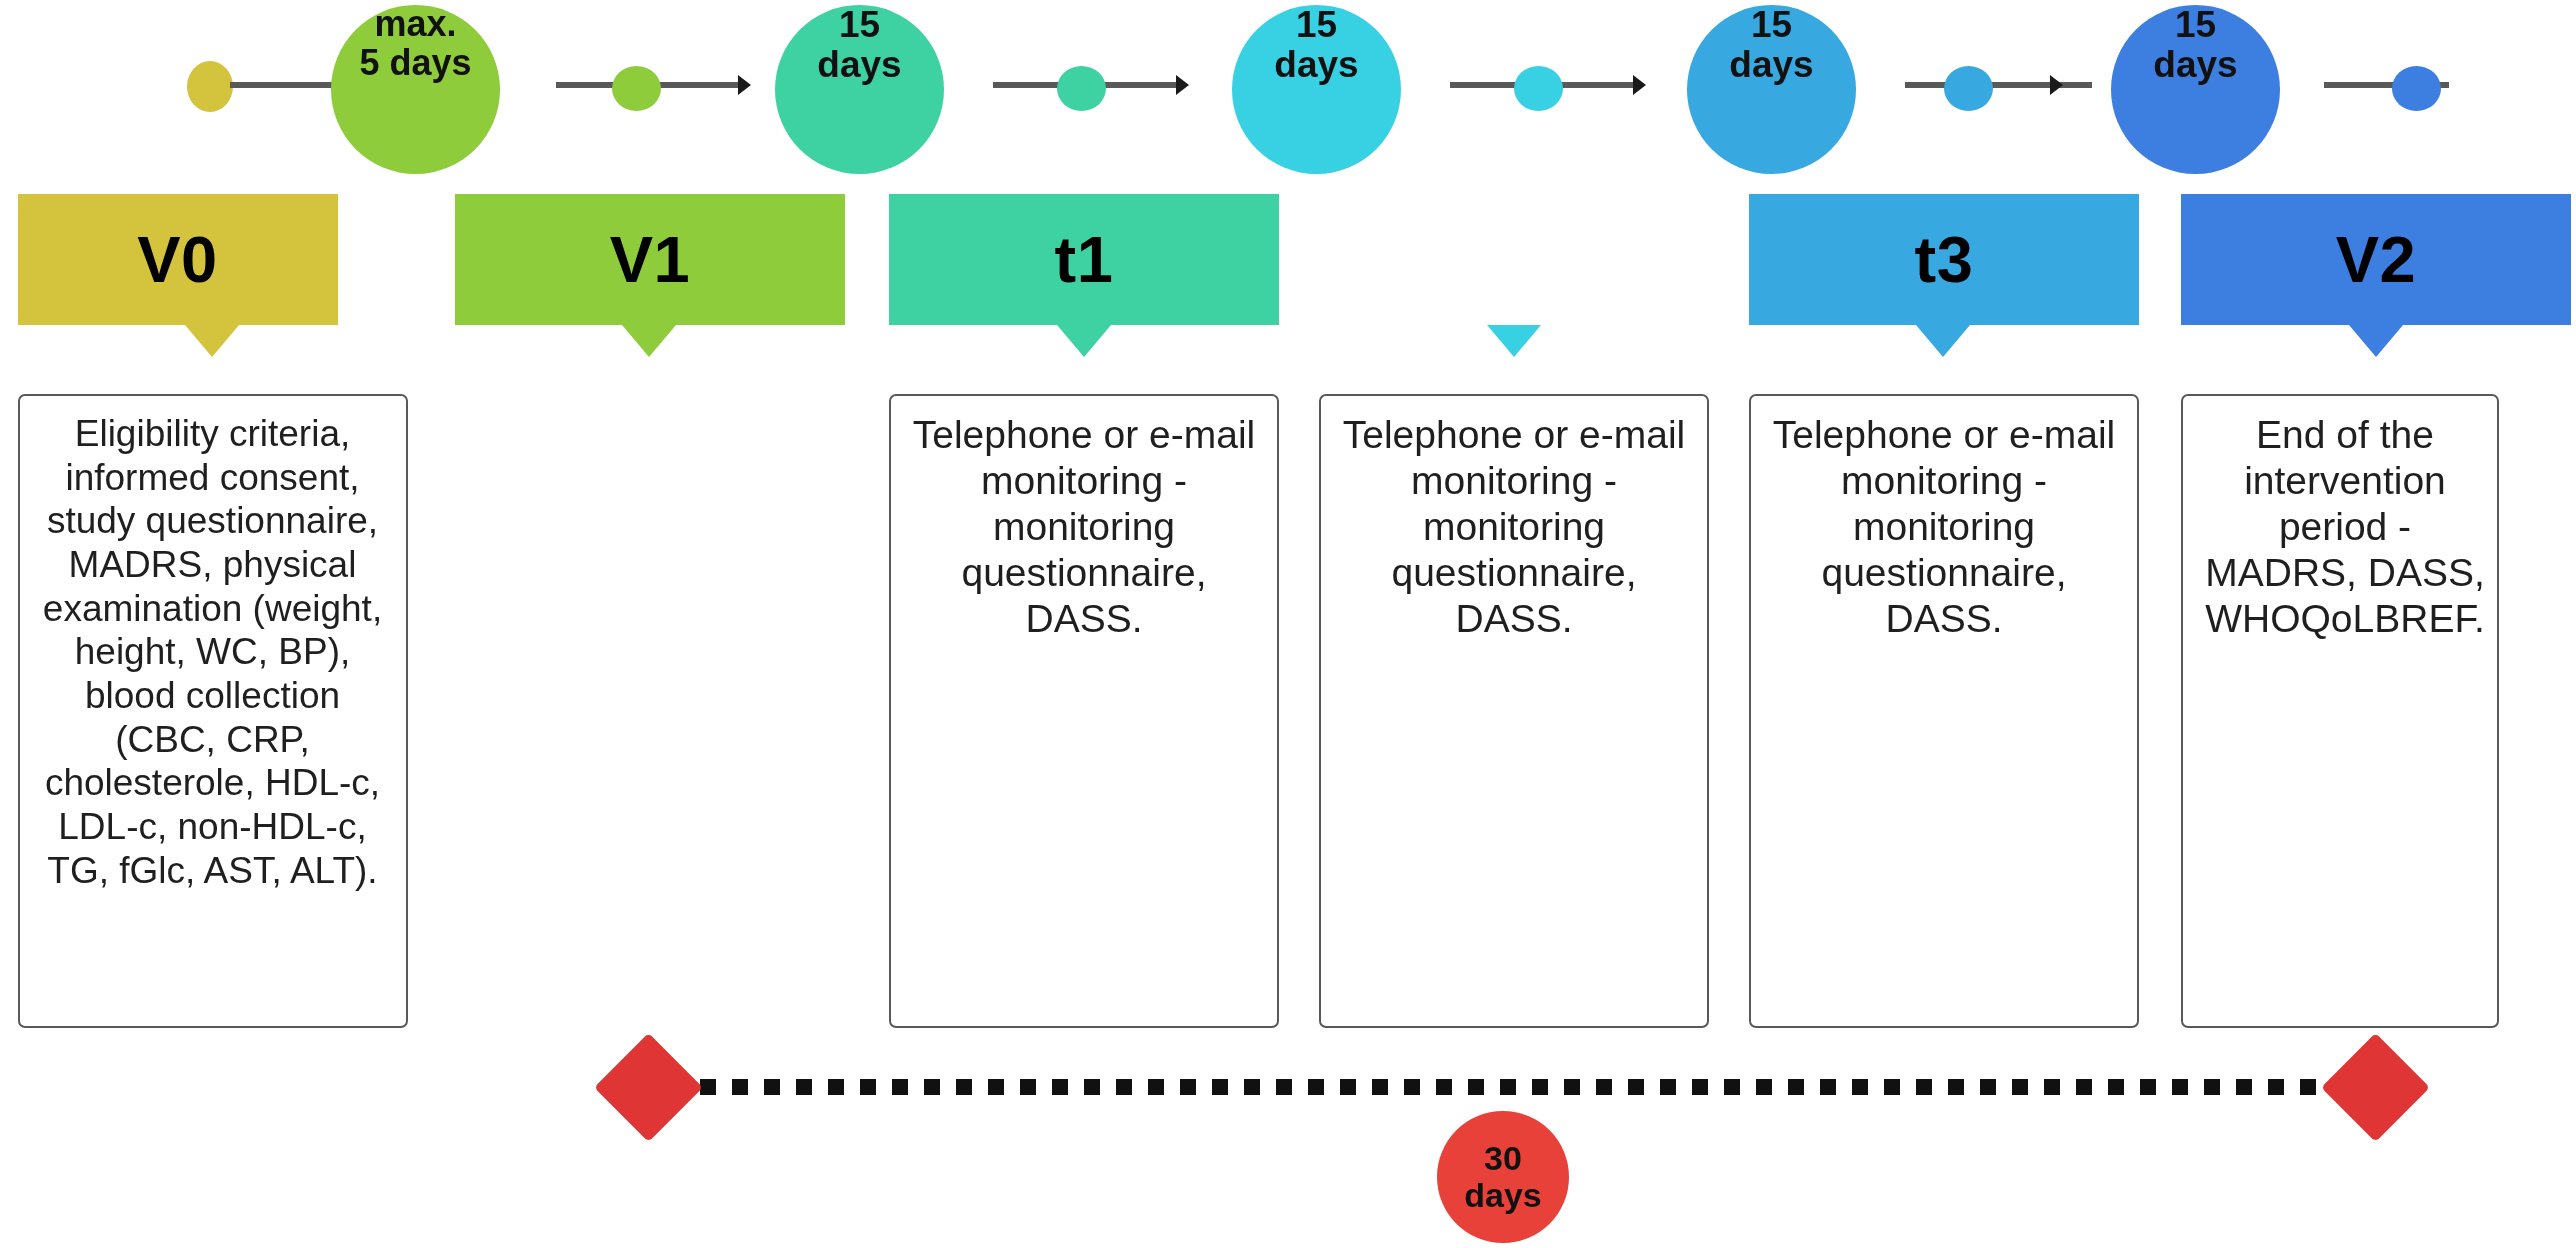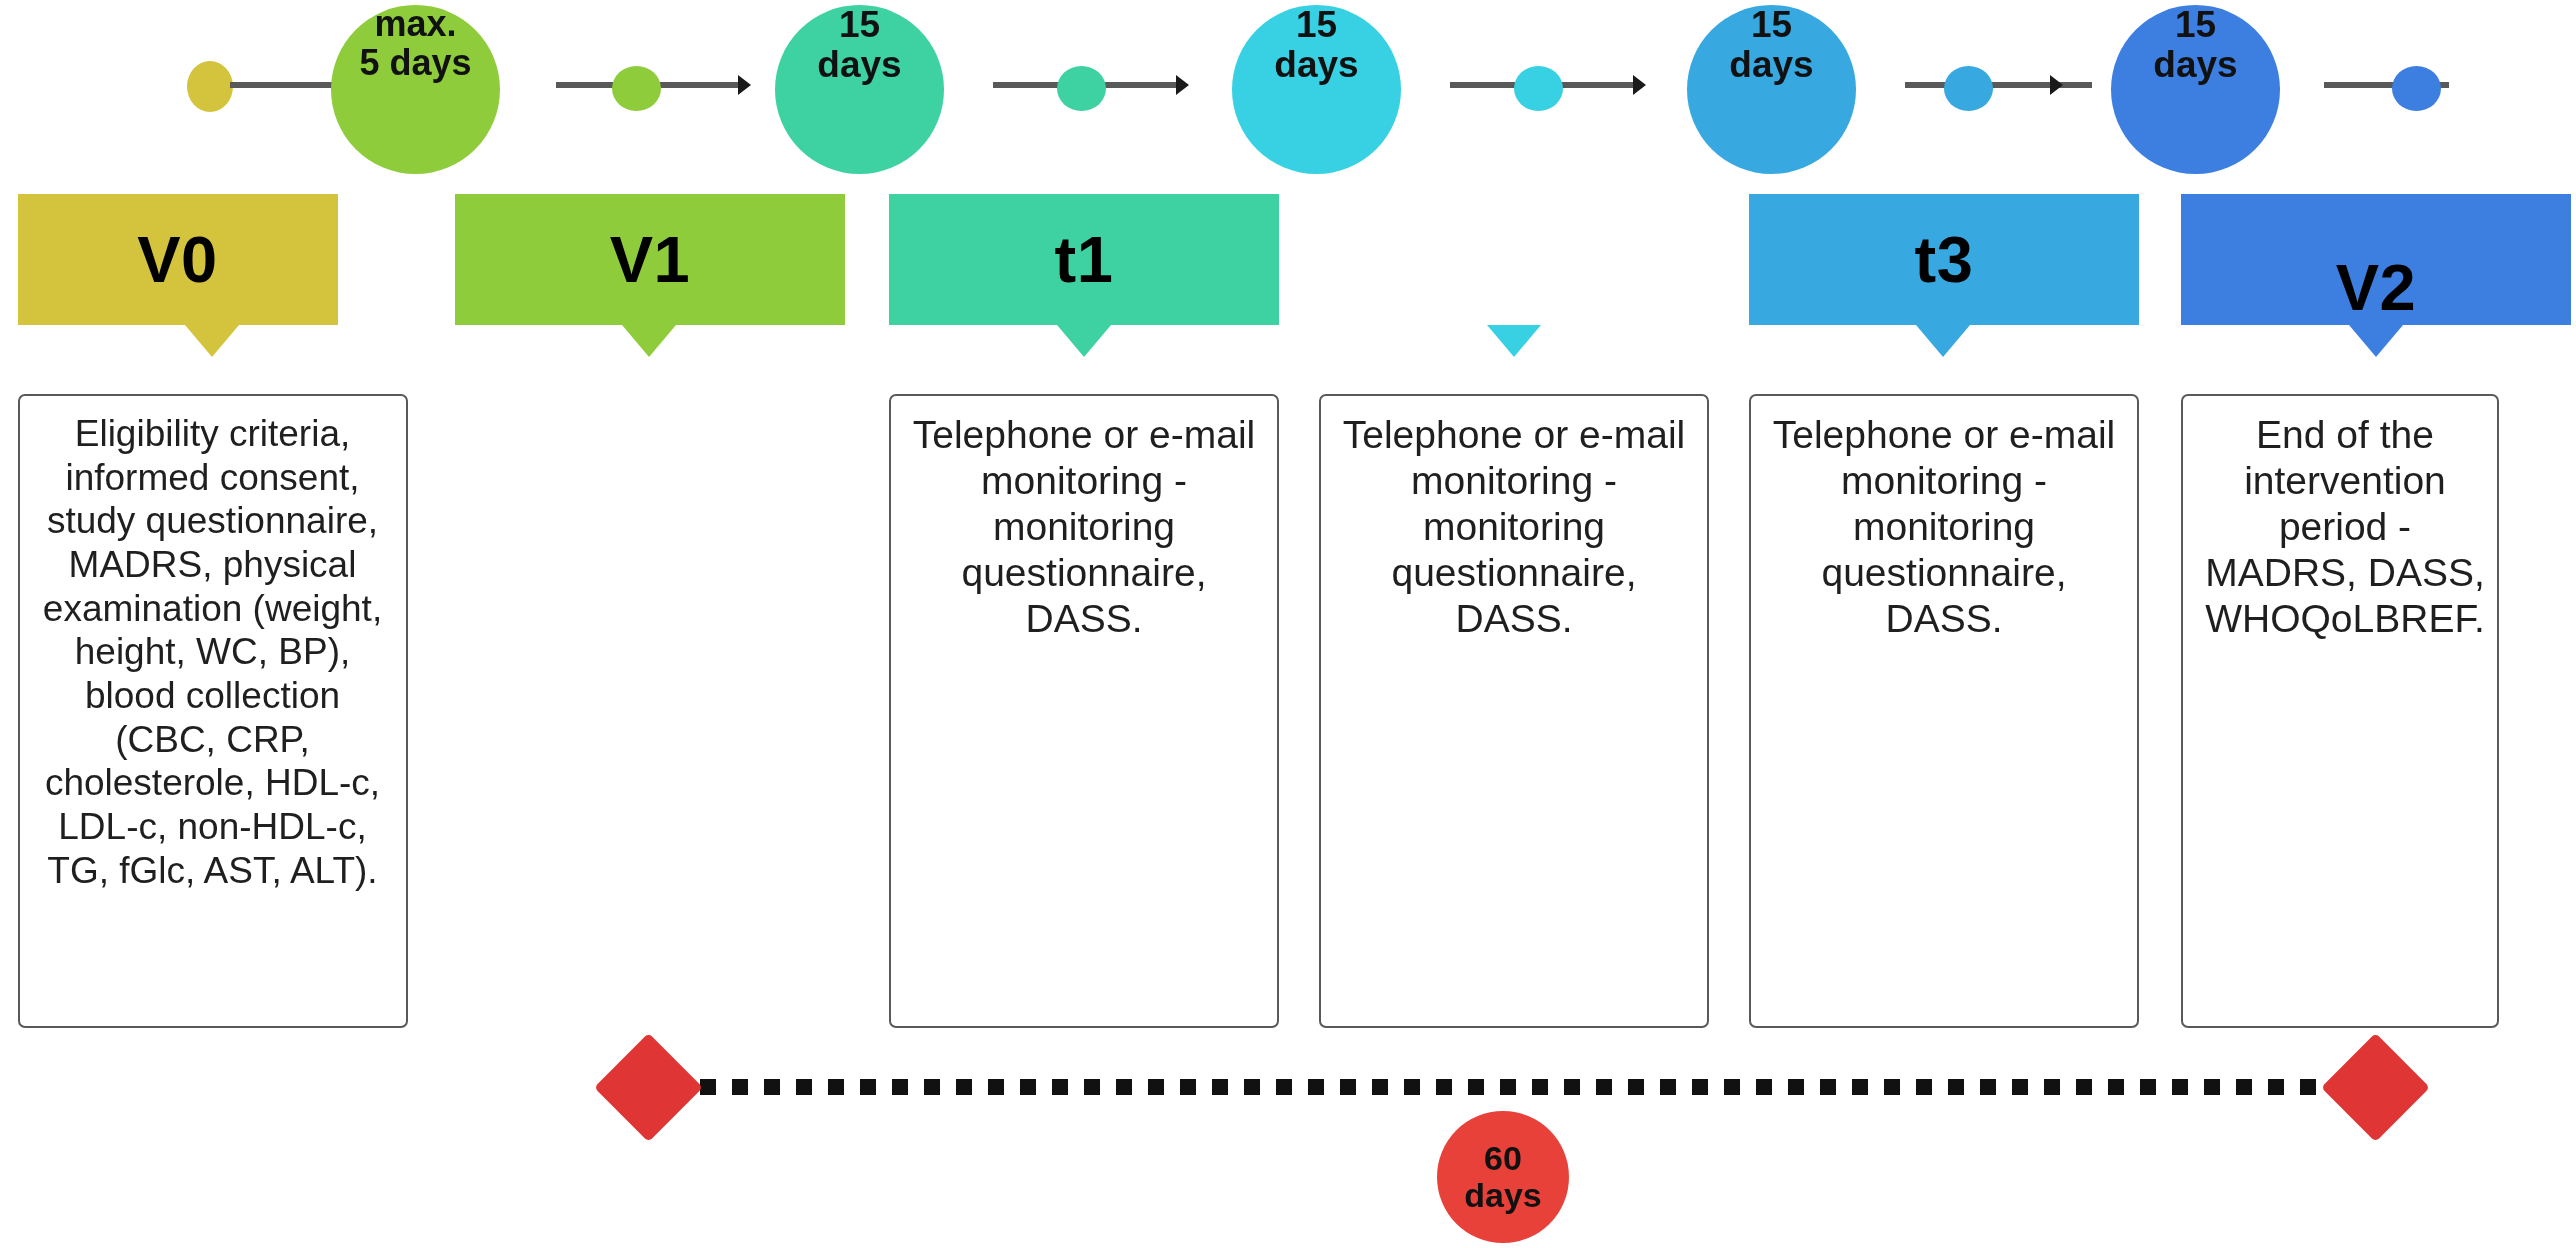--- a/index.html
+++ b/index.html
@@ -124,21 +124,21 @@
   </div>
   <div class="hdrtri" style="left:1057px;border-top:32px solid #3ed2a2;"></div>
 
   <div class="hdrtri" style="left:1487px;border-top:32px solid #37d1e3;"></div>
 
   <div class="hdr" style="left:1749px;width:390px;background:#38a8e0;">
     <span>t3</span>
   </div>
   <div class="hdrtri" style="left:1916px;border-top:32px solid #38a8e0;"></div>
 
-  <div class="hdr" style="left:2181px;width:390px;background:#3c7fe0;align-items:flex-end;">
+  <div class="hdr" style="left:2181px;width:390px;background:#3c7fe0;">
     <span>V2</span>
   </div>
   <div class="hdrtri" style="left:2349px;border-top:32px solid #3c7fe0;"></div>
 
   <div class="card" style="left:17.5px;width:390px;font-size:37px;">
     <span>Eligibility criteria, informed consent, study questionnaire, MADRS, physical examination (weight, height, WC, BP), blood collection (CBC, CRP, cholesterole, HDL-c, LDL-c, non-HDL-c, TG, fGlc, AST, ALT).</span>
   </div>
 
 
   <div class="card" style="left:889px;width:390px;">
@@ -157,18 +157,18 @@
     <span>End of the intervention period - MADRS, DASS, WHOQoLBREF.</span>
   </div>
 
   <div class="dotline"></div>
 
   <div class="diamond" style="left:610px;top:1049px;"></div>
 
   <div class="diamond" style="left:2337px;top:1049px;"></div>
 
   <div class="redcircle">
-    <span>60</span>
+    <span>30</span>
     <span>days</span>
   </div>
 
 </div>
 
 
 </body></html>

